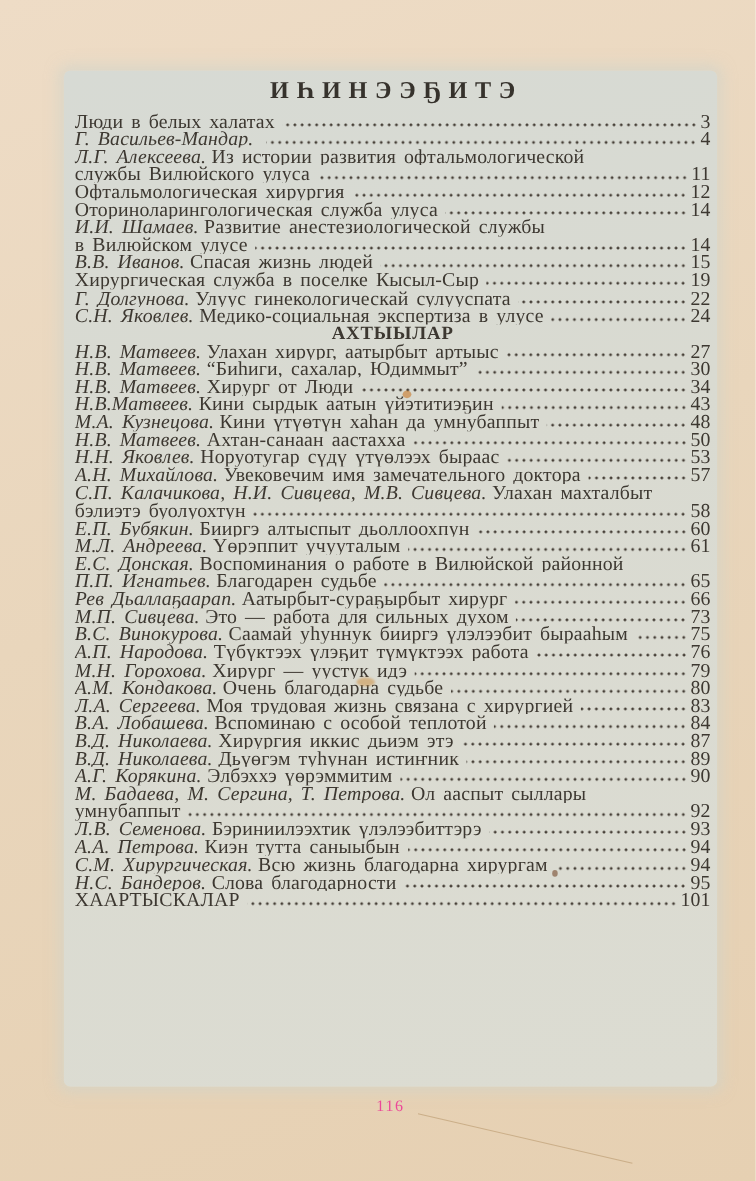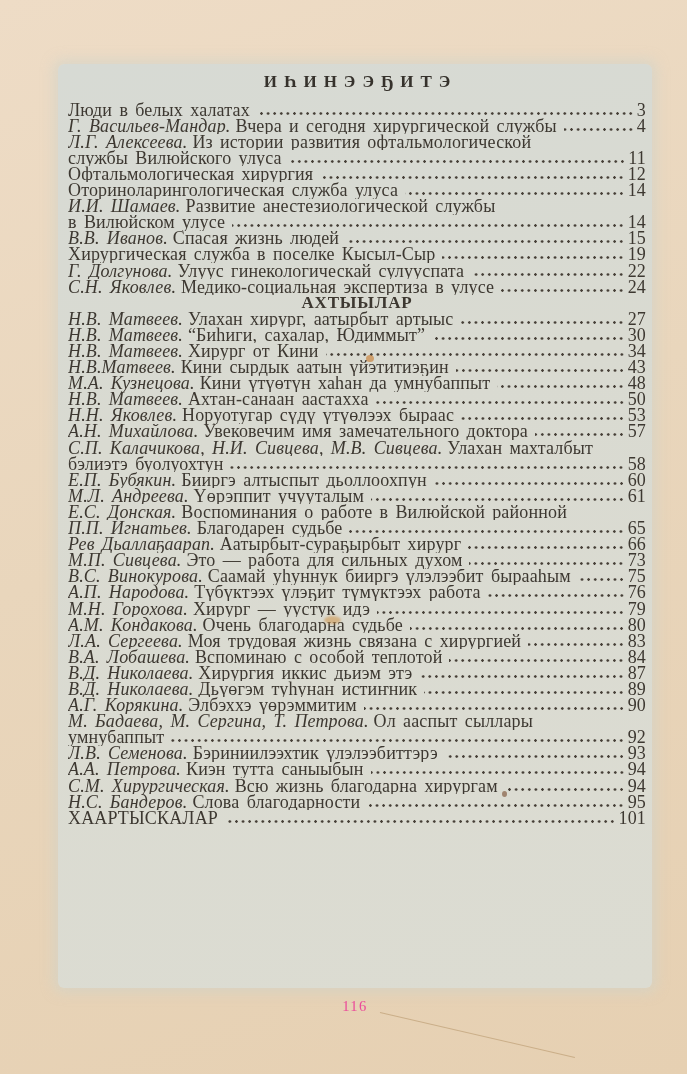--- a/index.html
+++ b/index.html
@@ -12,21 +12,21 @@
   .scan-tint {
     position:absolute; left:58px; top:64px; width:594px; height:924px;
     background: linear-gradient(168deg,#d7dad4 0%,#d9dad1 38%,#dcdcd2 100%);
     border-radius:6px;
     box-shadow: 0 0 12px 5px rgba(208,212,202,0.6);
   }
   .content {
     position:absolute; left:68px; top:72px; width:578px;
   }
   .page-title {
-    text-align:center; font-weight:700; font-size:17px; line-height:20px;
+    text-align:center; font-weight:700; font-size:22px; line-height:20px;
     letter-spacing:7px; padding-left:7px; margin:0 0 10px 0; color:#36322c;
   }
   .toc-row {
     display:flex; align-items:flex-end; height:16.1px; overflow:hidden;
     font-size:18px; line-height:15.5px; word-spacing:2.6px; letter-spacing:0.15px;
     white-space:nowrap;
   }
   .toc-row .author { font-style:italic; margin-right:5px; flex:0 0 auto; }
   .toc-row .ttl    { flex:0 0 auto; }
   .leader {
@@ -60,21 +60,20 @@
 <div class="content">
   <h1 class="page-title">ИҺИНЭЭҔИТЭ</h1>
   <div id="toc-list">
       <div class="toc-row">
         <span class="ttl">Люди в белых халатах</span>
         <span class="leader"></span>
         <span class="pg">3</span>
       </div>
       <div class="toc-row">
         <span class="author">Г. Васильев-Мандар.</span>
-        <span class="ttl">Вчера и сегодня хирургической службы</span>
         <span class="leader"></span>
         <span class="pg">4</span>
       </div>
       <div class="toc-row">
         <span class="author">Л.Г. Алексеева.</span>
         <span class="ttl">Из истории развития офтальмологической</span>
       </div>
       <div class="toc-row">
         <span class="ttl">службы Вилюйского улуса</span>
         <span class="leader"></span>
@@ -130,21 +129,21 @@
         <span class="pg">27</span>
       </div>
       <div class="toc-row">
         <span class="author">Н.В. Матвеев.</span>
         <span class="ttl">“Биһиги, сахалар, Юдиммыт”</span>
         <span class="leader"></span>
         <span class="pg">30</span>
       </div>
       <div class="toc-row">
         <span class="author">Н.В. Матвеев.</span>
-        <span class="ttl">Хирург от Кини</span>
+        <span class="ttl">Хирург от Люди</span>
         <span class="leader"></span>
         <span class="pg">34</span>
       </div>
       <div class="toc-row">
         <span class="author">Н.В.Матвеев.</span>
         <span class="ttl">Кини сырдык аатын үйэтитиэҕин</span>
         <span class="leader"></span>
         <span class="pg">43</span>
       </div>
       <div class="toc-row">

